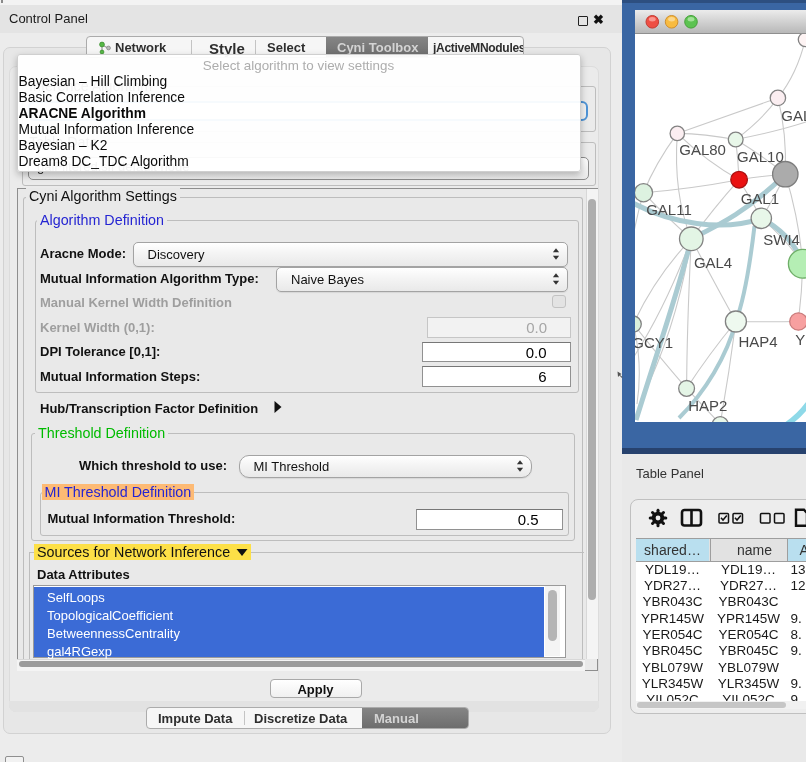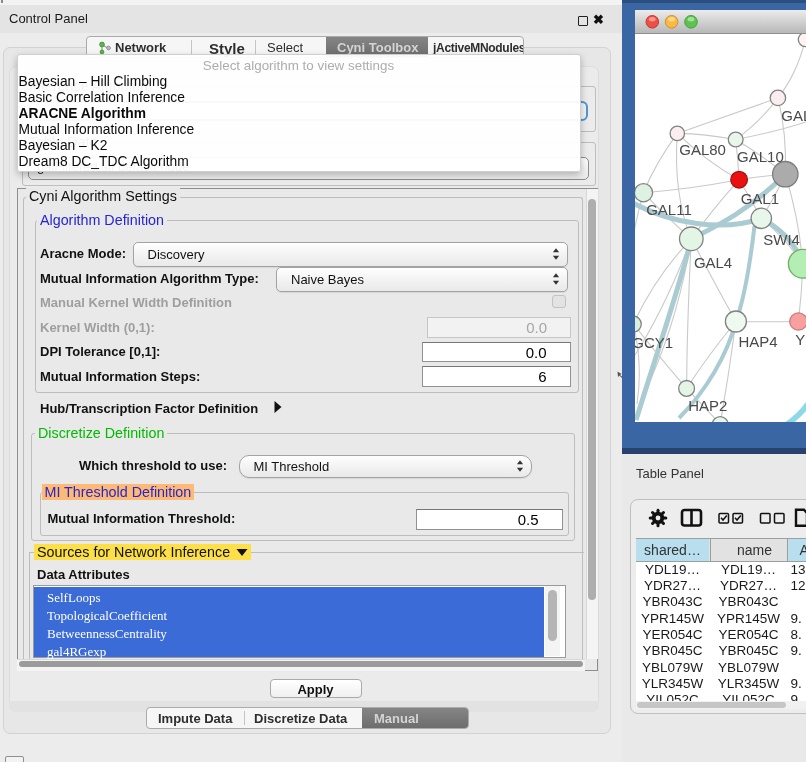--- a/index.html
+++ b/index.html
@@ -44,21 +44,21 @@
        background:linear-gradient(#858585,#6d6d6d);"></div>
   <svg style="position:absolute;left:11px;top:4px;" width="14" height="14" viewBox="0 0 14 14">
     <line x1="4" y1="4" x2="10" y2="7" stroke="#9a9a9a" stroke-width="1.2"></line>
     <line x1="4" y1="4" x2="4" y2="11" stroke="#9a9a9a" stroke-width="1.2"></line>
     <circle cx="4" cy="3.5" r="2.4" fill="#57b947" stroke="#3c8f30" stroke-width="0.8"></circle>
     <circle cx="10.5" cy="7" r="1.9" fill="#bdbdbd" stroke="#8a8a8a" stroke-width="0.8"></circle>
     <circle cx="4" cy="11" r="1.9" fill="#57b947" stroke="#3c8f30" stroke-width="0.8"></circle>
   </svg>
   <div style="position:absolute;left:28px;top:3px;font-size:13px;font-weight:600;color:#2e2e2e;">Network</div>
   <div style="position:absolute;left:122px;top:3px;font-size:15px;font-weight:600;color:#2e2e2e;">Style</div>
-  <div style="position:absolute;left:180px;top:3px;font-size:13px;font-weight:400;color:#2e2e2e;">Select</div>
+  <div style="position:absolute;left:180px;top:3px;font-size:13px;font-weight:700;color:#2e2e2e;">Select</div>
   <div style="position:absolute;left:250px;top:3px;font-size:13px;font-weight:600;color:#d4d4d4;">Cyni Toolbox</div>
   <div style="position:absolute;left:346px;top:3.5px;font-size:12px;letter-spacing:-0.3px;font-weight:600;color:#2e2e2e;">jActiveMNodules</div>
 </div>
 
 <div class="abs" style="left:9px;top:66px;width:590px;height:646px;background:#ebebeb;
      border:1px solid #dcdcdc;border-radius:7px;box-sizing:border-box;"></div>
 <div class="abs" style="left:9px;top:701px;width:590px;height:11px;background:#e2e2e2;
      border-radius:0 0 7px 7px;"></div>
 
 <div class="group" style="left:22px;top:86px;width:572px;height:44px;"></div>
@@ -119,21 +119,21 @@
 <div class="tf" style="left:421.5px;top:366px;width:147px;height:18.5px;">
   <span class="tv">6</span>
   </div>
 
 <div class="abs lbl" style="left:40px;top:400.5px;">Hub/Transcription Factor Definition</div>
 <svg class="abs" style="left:273px;top:400px;" width="10" height="14" viewBox="0 0 10 14">
   <path d="M1.5 1 L8.5 7 L1.5 13 Z" fill="#111"></path>
   </svg>
 
 <div class="group" style="left:30.5px;top:433px;width:542.5px;height:106px;"></div>
-<div class="abs gtitle" style="left:35px;top:424.8px;background:#e9e9e9;padding:0 3px;color:#00bb00;">Discretize Definition</div>
+<div class="abs gtitle" style="left:35px;top:424.8px;background:#e9e9e9;padding:0 3px;color:#00bb00;">Threshold Definition</div>
 
 <div class="abs lbl" style="left:79px;top:458px;">Which threshold to use:</div>
 <div class="combo" style="left:238.5px;top:454.5px;width:291px;height:21px;border-radius:10px;">
   <span class="ct">MI Threshold</span>
   <svg class="carr" viewBox="0 0 9 14">
       <path d="M4.5 0.5 L8 5 L1 5 Z" fill="#333"></path>
       <path d="M4.5 13.5 L8 9 L1 9 Z" fill="#333"></path>
     </svg>
 </div>
 
@@ -150,21 +150,21 @@
 <div class="abs gtitle" style="left:34px;top:543.8px;background:#fde047;padding:0 3px;color:#111;">Sources for Network Inference
   <svg width="12" height="9" viewBox="0 0 12 9" style="margin-left:2px;">
       <path d="M0.5 1 L11.5 1 L6 8 Z" fill="#111"></path>
     </svg></div>
 
 <div class="abs lbl" style="left:37px;top:567px;">Data Attributes</div>
 
 <div class="abs" style="left:33px;top:584.5px;width:533px;height:73.5px;background:#ffffff;
      border:1px solid #9a9a9a;box-sizing:border-box;"></div>
 <div class="abs" style="left:34px;top:587px;width:510px;height:70px;background:#3b6bd6;"></div>
-<div class="abs" style="left:47px;top:589px;font-size:13px;color:#fff;line-height:17.9px;font-family:Liberation Serif, serif;">SelfLoops<br>TopologicalCoefficient<br>BetweennessCentrality<br>gal4RGexp</div>
+<div class="abs" style="left:47px;top:589px;font-size:13px;color:#fff;line-height:17.9px;">SelfLoops<br>TopologicalCoefficient<br>BetweennessCentrality<br>gal4RGexp</div>
 <div class="abs" style="left:545px;top:586px;width:14.5px;height:70px;background:#f4f4f4;"></div>
 <div class="abs" style="left:548px;top:590px;width:9px;height:51px;background:#b5b5b5;border-radius:5px;"></div>
 
 <div class="abs" style="left:585.5px;top:188.5px;width:11.5px;height:470px;background:#f4f4f4;border-left:1px solid #d8d8d8;"></div>
 <div class="abs" style="left:587.5px;top:199px;width:8.5px;height:401px;background:#aeaeae;border-radius:5px;"></div>
 <div class="abs" style="left:17px;top:658.5px;width:568px;height:11.5px;background:#f4f4f4;border-top:1px solid #d8d8d8;"></div>
 <div class="abs" style="left:18.5px;top:660.5px;width:564px;height:6px;background:#9b9b9b;border-radius:3px;"></div>
 
 <div class="abs" style="left:269.5px;top:678.5px;width:92px;height:19px;background:linear-gradient(#ffffff,#f0f0f0);
      border:1px solid #a9a9a9;border-radius:4px;box-sizing:border-box;text-align:center;">

